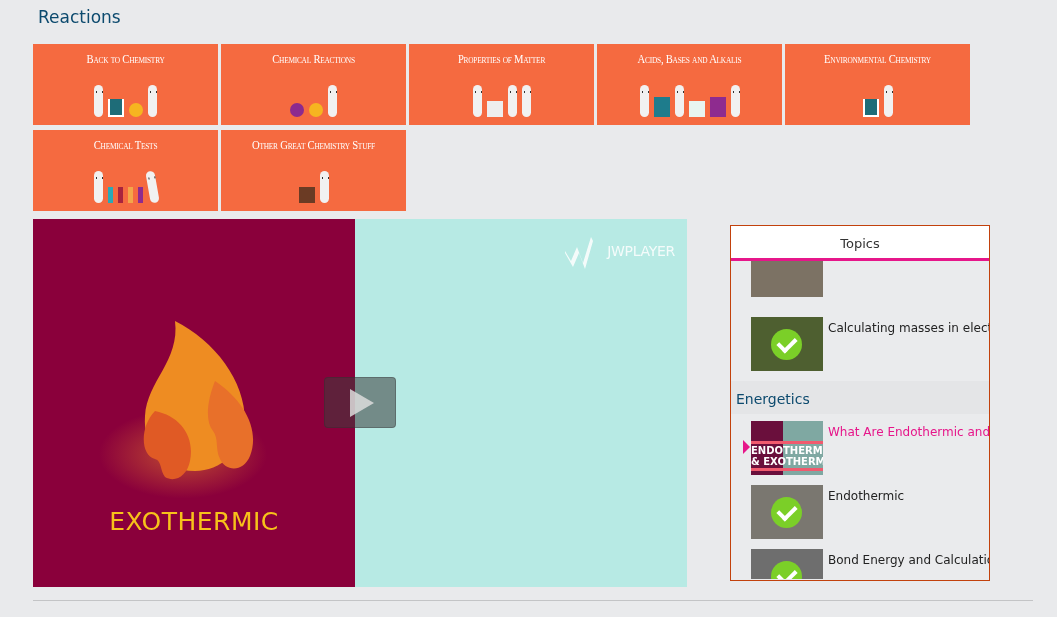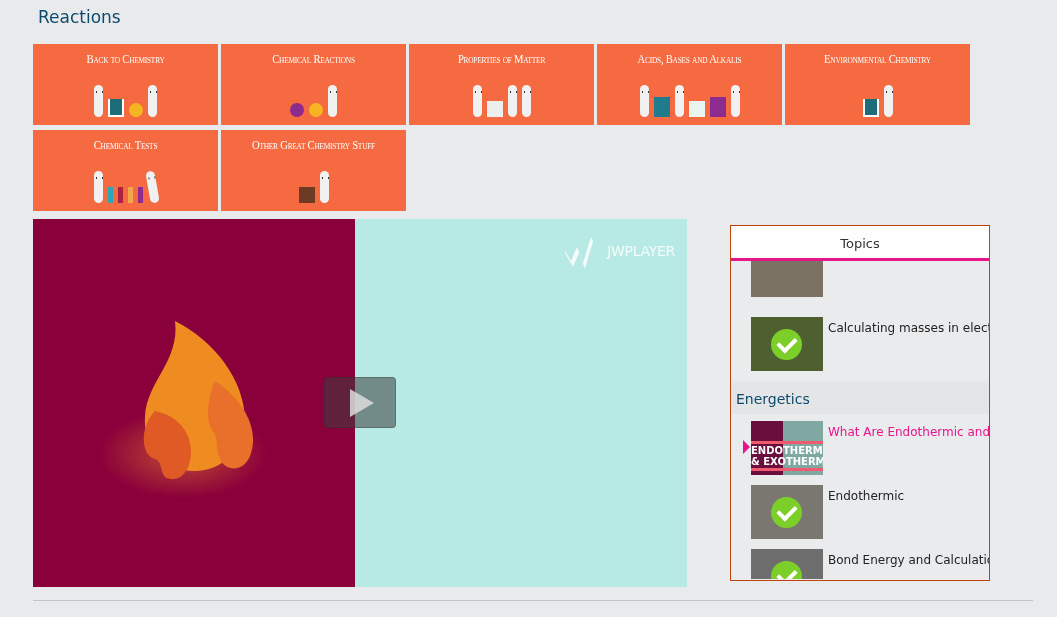--- a/index.html
+++ b/index.html
@@ -108,20 +108,21 @@
 </div>
 
 <div class="video">
   <div class="video-left">
     <div class="glow"></div>
     <svg style="position:absolute;left:102px;top:102px" width="130" height="160" viewBox="0 0 130 160">
       <path d="M40 0 C 80 20, 110 60, 110 100 C 110 130, 85 150, 60 150 C 25 150, 8 125, 10 95 C 12 60, 45 40, 40 0 Z" fill="#ee8c22"></path>
       <path d="M80 60 C 110 80, 125 110, 115 135 C 108 152, 90 150, 85 138 C 80 128, 84 118, 78 110 C 70 100, 72 80, 80 60 Z" fill="#e8702a"></path>
       <path d="M20 90 C 45 95, 60 115, 55 140 C 52 155, 40 162, 30 156 C 25 150, 27 140, 20 138 C 5 134, 5 105, 20 90 Z" fill="#e05a25"></path>
     </svg>
+    <div class="exo-text">EXOTHERMIC</div>
   </div>
   <div class="video-right"></div>
   <div class="jw">
     <svg width="40" height="40" viewBox="0 0 40 40">
       <path d="M2 20 L8 30 L14 16 L20 32 L28 6 L30 10 L22 38 L16 22 L10 36 L2 22 Z" fill="#fff"></path>
     </svg>
     <span class="jw-text"><b>JW</b><span>PLAYER</span></span>
   </div>
   <div class="play-btn">
     <div class="play-tri"></div>

